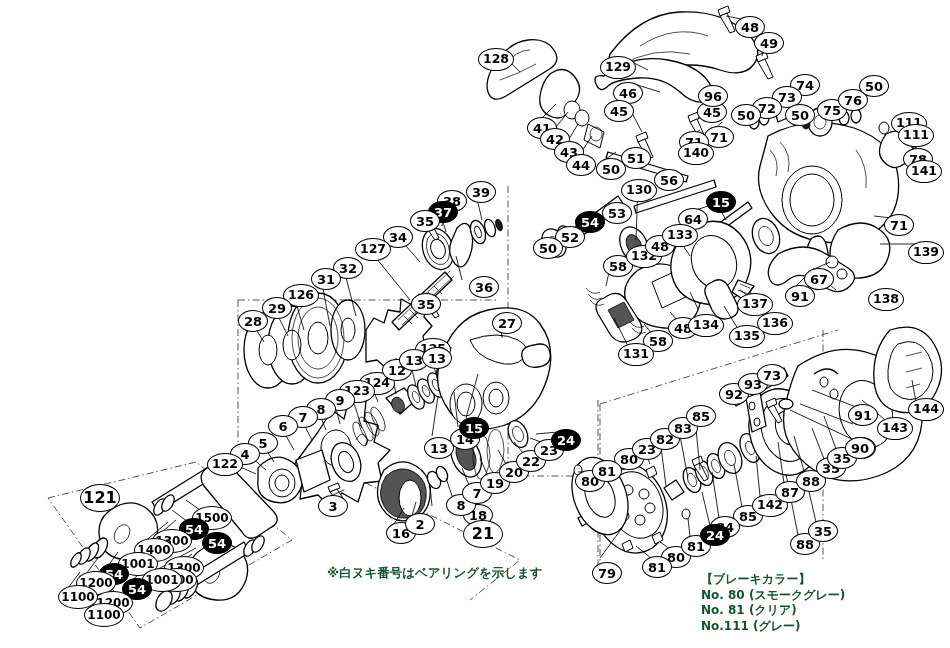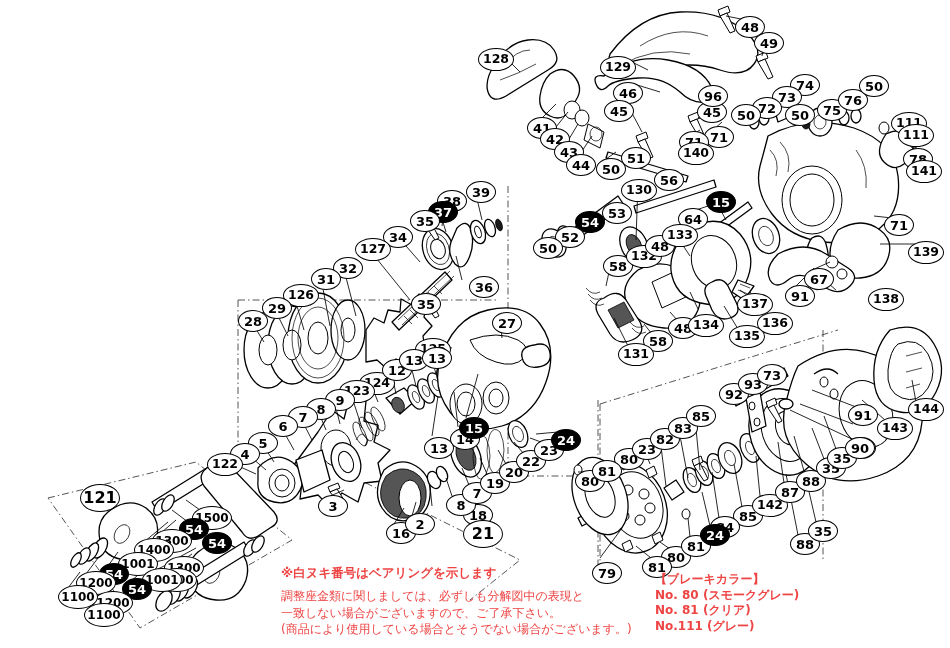--- a/index.html
+++ b/index.html
@@ -12,22 +12,22 @@
       border:1.6px solid #000;border-radius:50%;background:#fff;color:#000;
       font-weight:700;line-height:1;box-sizing:border-box;
       font-family:"DejaVu Sans","Liberation Sans",sans-serif;}
   .co.s2{width:30px;height:22px;font-size:13px;}
   .co.s3{width:36px;height:23px;font-size:12.5px;}
   .co.s4{width:40px;height:24px;font-size:12px;}
   .co.big{width:40px;height:28px;font-size:16px;}
   .co.brg{background:#000;color:#fff;border-color:#000;}
 
   
-  .note{position:absolute;color:#ef4444;
-        font-family:"DejaVu Sans","Liberation Sans",sans-serif;}
+  .note{position:absolute;color:#14532d;
+        font-family:"DejaVu Sans","Liberation Sans",sans-serif;margin-left:46px;}
   .note .l{display:block;white-space:nowrap;}
   #note-bearing{left:281px;top:565px;font-size:12.5px;font-weight:700;}
   #note-body{left:281px;top:588px;font-size:12px;line-height:16.5px;}
   #legend{left:655px;top:572px;font-size:12px;line-height:15.5px;font-weight:700;}
   #legend .l:first-child{font-weight:700;}
 
   
   #art{position:absolute;left:0;top:0;width:950px;height:648px;}
   #art .o{fill:#fff;stroke:#000;stroke-width:1.3;stroke-linejoin:round;}
   #art .o2{fill:#fff;stroke:#000;stroke-width:1;}
@@ -702,25 +702,20 @@
       <div class="co s2" style="left: 757px; top: 364px;">73</div>
       <div class="co s2" style="left: 846px; top: 437px;">89</div>
       <div class="co s2" style="left: 845px; top: 421px; margin-top: 16px;">90</div>
       <div class="co s2" style="left: 848px; top: 404px;">91</div>
       <div class="co s3" style="left: 877px; top: 417px;">143</div>
       <div class="co s3" style="left: 908px; top: 398px;">144</div>
     </div>
 
   <div class="note" id="note-bearing">※白ヌキ番号はベアリングを示します</div>
 
-  <div class="note" id="note-body">
-    <span class="l">調整座金類に関しましては、必ずしも分解図中の表現と</span>
-    <span class="l">一致しない場合がございますので、ご了承下さい。</span>
-    <span class="l">(商品により使用している場合とそうでない場合がございます。)</span>
-  </div>
 
   <div class="note" id="legend">
     <span class="l">【ブレーキカラー】</span>
     <span class="l">No. 80 (スモークグレー)</span>
     <span class="l">No. 81 (クリア)</span>
     <span class="l">No.111 (グレー)</span>
   </div>
 
 </div>
 

